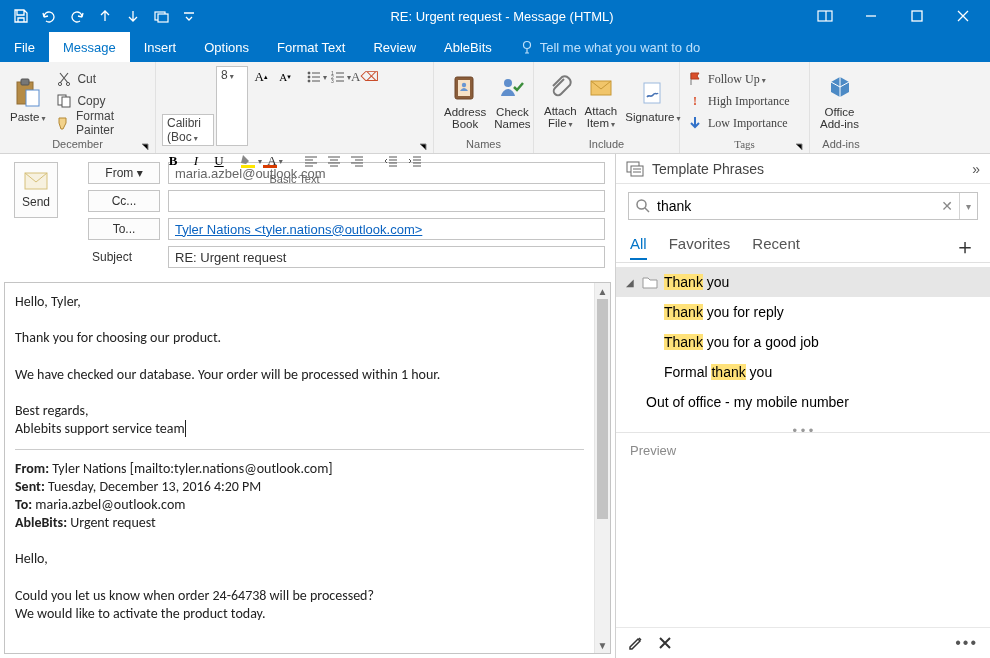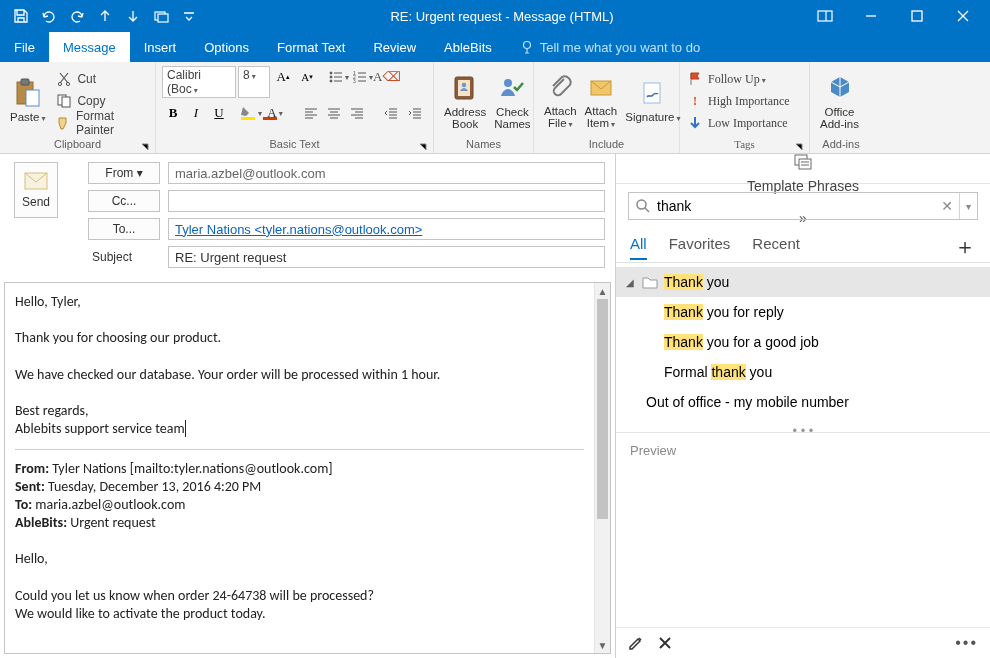--- a/index.html
+++ b/index.html
@@ -25,21 +25,21 @@
   .group-body { flex: 1; display: flex; align-items: center; padding: 3px 6px 0; }
   .group-label { font-size: 11px; color: #606060; text-align: center; height: 16px; line-height: 14px; }
   .group .dlg { position: absolute; bottom: 2px; right: 4px; width: 10px; height: 10px; }
   .bigbtn { display: flex; flex-direction: column; align-items: center; gap: 2px; font-size: 12px; color: #333; padding: 0 4px;}
   .bigbtn .ico { width: 32px; height: 32px; display:flex; align-items:center; justify-content:center;}
   .bigbtn .lbl { font-size: 11.5px; line-height: 12px; text-align: center; }
   .smrow { display:flex; align-items:center; gap:4px; font-size:12px; color:#444; height:22px; }
   .smrow .ico { width:18px; height:18px; display:flex; align-items:center; justify-content:center; }
   .col { display:flex; flex-direction:column; justify-content:center; gap:0; }
   .fontbox, .sizebox { border:1px solid #c4c4c4; background:#fff; font-size:12px; padding:1px 4px; color:#444; }
-  .fontbox { width:74px; } .sizebox { width:32px; }
+  .fontbox { width:52px;margin-top:48px; } .sizebox { width:32px; }
   .iconbtn { width:22px; height:22px; display:flex; align-items:center; justify-content:center; }
   .iconrow { display:flex; gap:2px; }
   .drop-caret::after { content:"▾"; font-size:8px; color:#606060; margin-left:2px; }
   .toggle-group { display:flex; gap:1px; }
   .togglebtn { width:22px; height:22px; display:flex; align-items:center; justify-content:center; font-family:"Times New Roman",serif; }
   
   .main { display:flex; height: calc(658px - 32px - 30px - 92px); }
   .compose { width: 615px; display:flex; flex-direction:column; }
   .header-fields { padding: 8px 10px 4px 8px; }
   .hf-row { display:flex; margin-bottom:6px; align-items:stretch; }
@@ -57,21 +57,21 @@
   .body-scroll { position:absolute; top:0; right:0; width:16px; bottom:0; background:#f1f1f1; border-left:1px solid #e5e5e5; }
   .body-scroll .up, .body-scroll .down { height:16px; display:flex; align-items:center; justify-content:center; color:#666; font-size:10px; }
   .body-scroll .track { position:absolute; top:16px; bottom:16px; left:0; right:0; }
   .body-scroll .thumb { position:absolute; top:0; left:2px; right:2px; height:220px; background:#c3c3c3; }
   .body-content { position:absolute; left:0; top:0; right:16px; bottom:0; padding:10px; font-size:14px; color:#222; font-family:Calibri, Arial, sans-serif; line-height:1.3; overflow:hidden;}
   .body-content .sep { border-top:1px solid #ccc; margin:10px 0; }
   .cursor { border-right:1px solid #222; animation:blink 1s steps(1) infinite; }
   @keyframes blink { 50% { border-color:transparent; } }
   
   .pane { flex:1; border-left:1px solid #d0d0d0; display:flex; flex-direction:column; font-size:14px; }
-  .pane-title { height:30px; display:flex; align-items:center; padding:0 10px; color:#444; gap:8px; border-bottom:1px solid #e4e4e4;flex-direction:column; }
+  .pane-title { height:30px; display:flex; align-items:center; padding:0 10px; color:#444; gap:8px; border-bottom:1px solid #e4e4e4; }
   .pane-title .spacer { flex:1; }
   .pane-search { padding:8px 12px; position:relative; }
   .pane-search .box { border:1px solid #c4c4c4; height:28px; display:flex; align-items:center; padding:0 6px; gap:6px; }
   .pane-search input { flex:1; border:none; outline:none; font-size:14px; }
   .pane-search .sep { width:1px; align-self:stretch; background:#d4d4d4; }
   .pane-tabs { display:flex; align-items:center; padding:4px 14px 0; gap:22px; font-size:15px; }
   .pane-tabs .ptab { padding-bottom:6px; color:#555; border-bottom:2px solid transparent; }
   .pane-tabs .ptab.active { color:#0173c7; border-bottom-color:#0173c7; }
   .pane-tabs .spacer { flex:1; }
   .pane-tabs .plus { font-size:22px; font-weight:300; color:#333; }
@@ -213,21 +213,21 @@
         <div class="smrow">
             <div class="ico">
               <svg width="14" height="14" viewBox="0 0 14 14" stroke="#b48835" fill="#f2d28b">
                 <path d="M2 2h7v5l-3 6H4l-2-6z"></path>
               </svg>
             </div>
             <span>Format Painter</span>
           </div>
       </div>
     </div>
-    <div class="group-label">Clipboard</div>
+    <div class="group-label">December</div>
     <div class="dlg"><svg width="10" height="10" stroke="#888">
           <path d="M1 1h6v6M7 7L3 3" stroke-width="1"></path>
         </svg></div>
   </div>
 
   <div class="group" style="width:278px;">
     <div class="group-body" style="flex-direction:column; align-items:flex-start; gap:4px; padding-top:4px;">
       <div class="iconrow">
         <div class="fontbox drop-caret">Calibri (Boc</div>
         <div class="sizebox drop-caret">8</div>

